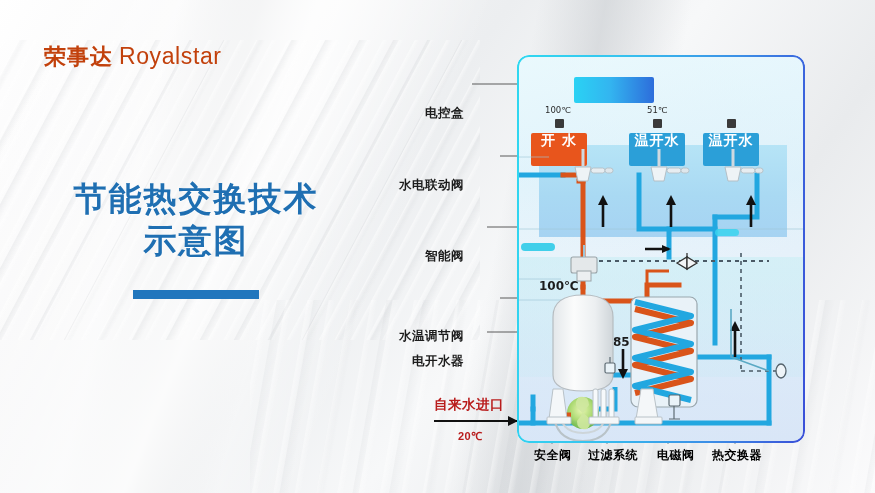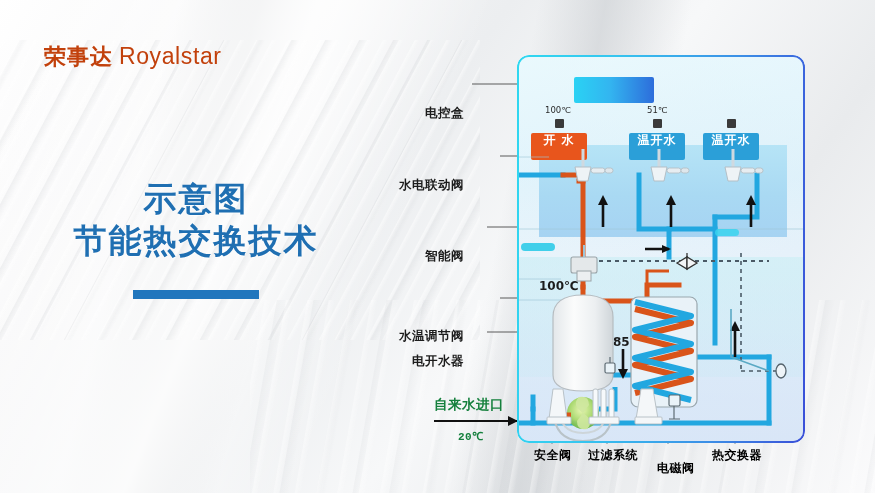--- a/index.html
+++ b/index.html
@@ -97,22 +97,22 @@
     background:linear-gradient(180deg,rgba(205,240,244,.55),rgba(196,232,243,.25));
   }
 
   
   .tlabel{
     position:absolute;font-size:8.5px;color:#2a2a2a;
     font-family:"DejaVu Sans","Liberation Sans",sans-serif;white-space:nowrap;
   }
   .tdot{position:absolute;width:9px;height:9px;background:#3a3a3a;border-radius:1px;}
   .badge{
-    position:absolute;height:27px;line-height:15px;width:56px;text-align:center;
-    font-size:12px;color:#fff;font-weight:bold;border-radius:2px;
+    position:absolute;height:33px;line-height:15px;width:56px;text-align:center;
+    font-size:14px;color:#fff;font-weight:bold;border-radius:2px;
     font-family:"DejaVu Sans","Liberation Sans",sans-serif;letter-spacing:1px;
   }
   .badge.hot{background:#e8551c;}
   .badge.warm{background:#2b9fd8;}
 
   
   .lbl{
     position:absolute;font-size:12.5px;color:#1c1c1c;font-weight:bold;
     font-family:"DejaVu Sans","Liberation Sans",sans-serif;white-space:nowrap;
     text-align:center;letter-spacing:.5px;margin-top:28px;
@@ -123,58 +123,58 @@
   }
   .lbl-b{
     position:absolute;font-size:12px;color:#000000;font-weight:bold;
     font-family:"DejaVu Sans","Liberation Sans",sans-serif;white-space:nowrap;letter-spacing:.5px;
   }
   .temp-in{
     position:absolute;font-size:12px;color:#1c1c1c;font-weight:bold;
     font-family:"DejaVu Sans","Liberation Sans",sans-serif;white-space:nowrap;
   }
   .inlet-lbl{
-    position:absolute;font-size:13.5px;color:#15803d;font-weight:bold;
-    font-family:Liberation Mono, monospace;white-space:nowrap;letter-spacing:.5px;
+    position:absolute;font-size:13.5px;color:#b91c1c;font-weight:bold;
+    font-family:Liberation Sans, sans-serif;white-space:nowrap;letter-spacing:.5px;
   }
   svg{position:absolute;left:0;top:0;overflow:visible;}
 </style>
 </head>
 <body>
 
 <div id="stage">
 
   <div class="bg"></div>
   <div class="bg-swirl"></div>
   <div class="bg-swirl2"></div>
 
   <div class="logo">
     <span class="cn">荣事达</span><span class="en">Royalstar</span>
   </div>
 
   <div class="title-wrap">
+    <div class="title-line">节能热交换技术</div>
     <div class="title-line">示意图</div>
-    <div class="title-line">节能热交换技术</div>
     <div class="title-rule"></div>
   </div>
 
   <div class="lbl" style="right:411px;top:77px;">电控盒</div>
   <div class="lbl" style="right:411px;top:149px;">水电联动阀</div>
   <div class="lbl" style="right:411px;top:220px;">智能阀</div>
   <div class="lbl" style="right:411px;top:300px;">水温调节阀</div>
   <div class="lbl" style="right:411px;top:325px;">电开水器</div>
 
   <div class="inlet-lbl" style="left:434px;top:396px;">自来水进口</div>
   <div class="inlet-lbl" style="left:458px;top:428px;font-size:11px;">20℃</div>
 
   <div class="lbl-r" style="left:744px;top:285px;">排水口</div>
 
   <div class="lbl-b" style="left:534px;top:447px;">安全阀</div>
   <div class="lbl-b" style="left:588px;top:447px;">过滤系统</div>
-  <div class="lbl-b" style="left:657px;top:460px;">电磁阀</div>
+  <div class="lbl-b" style="left:657px;top:447px;">电磁阀</div>
   <div class="lbl-b" style="left:712px;top:447px;">热交换器</div>
 
   <svg width="875" height="493">
     <g stroke="#5a5a5a" stroke-width="1" fill="none">
       <line x1="472" y1="84" x2="585" y2="84"></line>
       <line x1="500" y1="156" x2="556" y2="156"></line>
       <line x1="487" y1="227" x2="585" y2="227"></line>
       <line x1="500" y1="298" x2="560" y2="298"></line>
       <line x1="487" y1="332" x2="560" y2="332"></line>
     </g>

